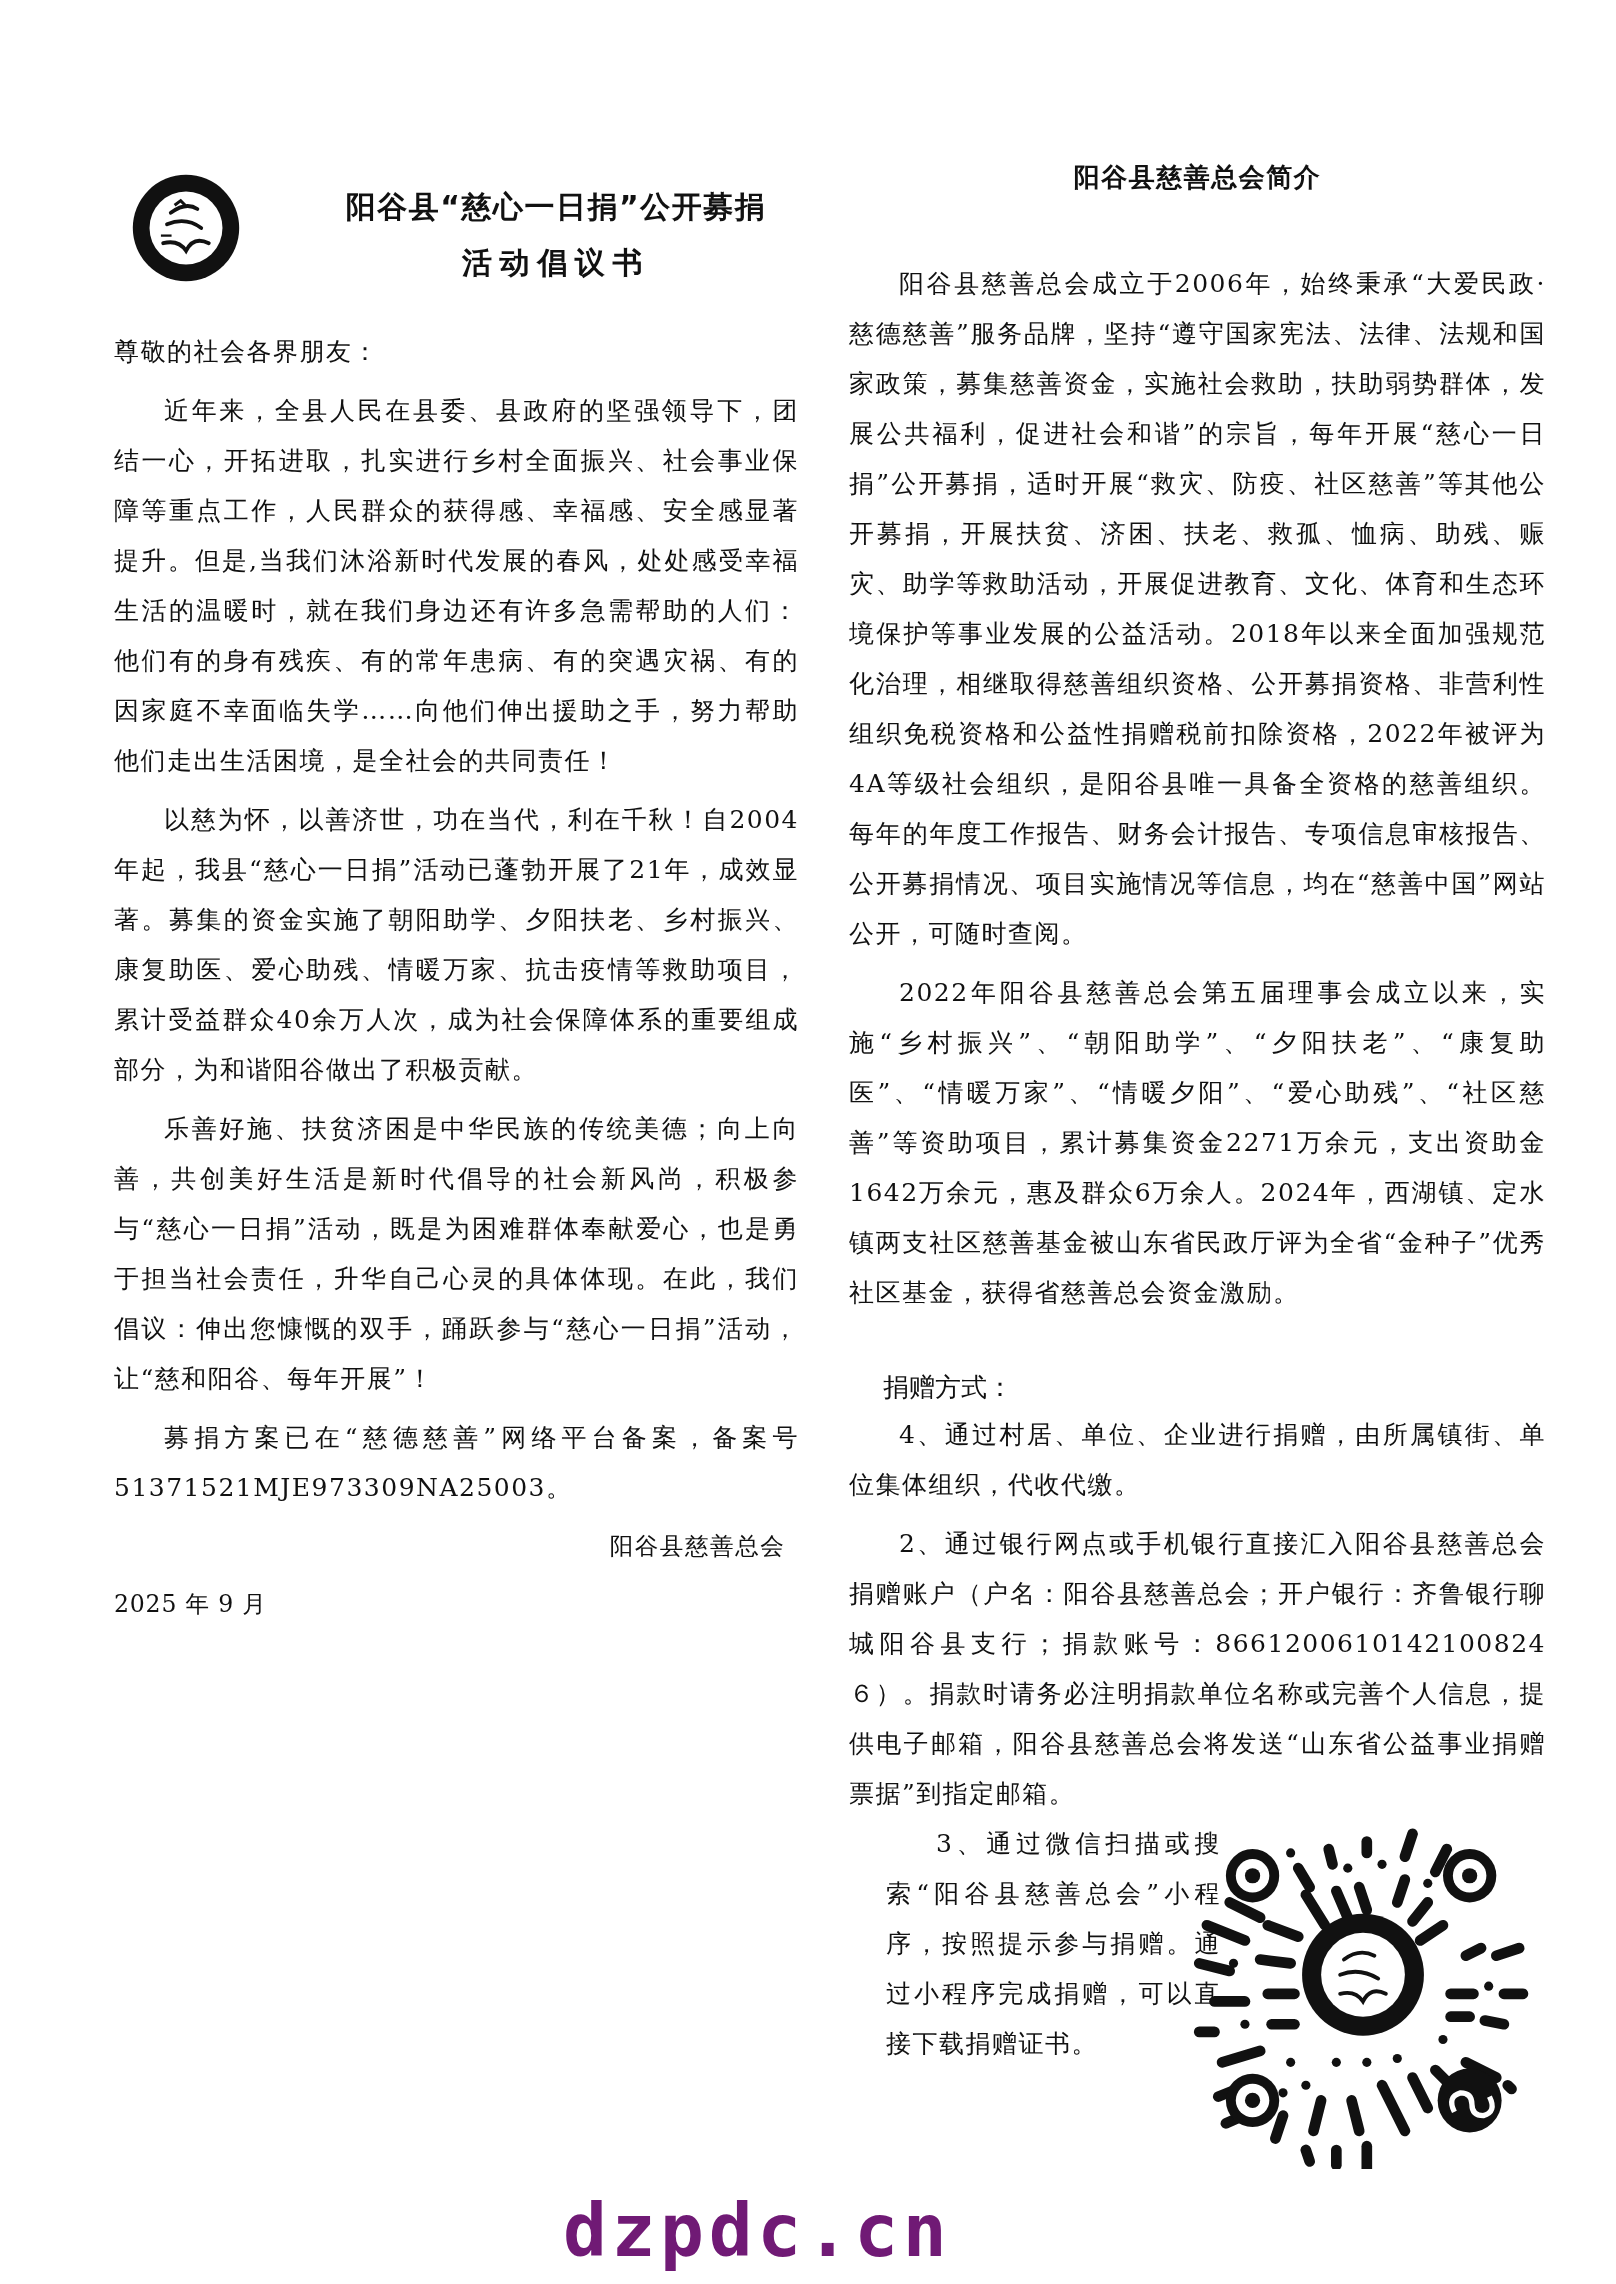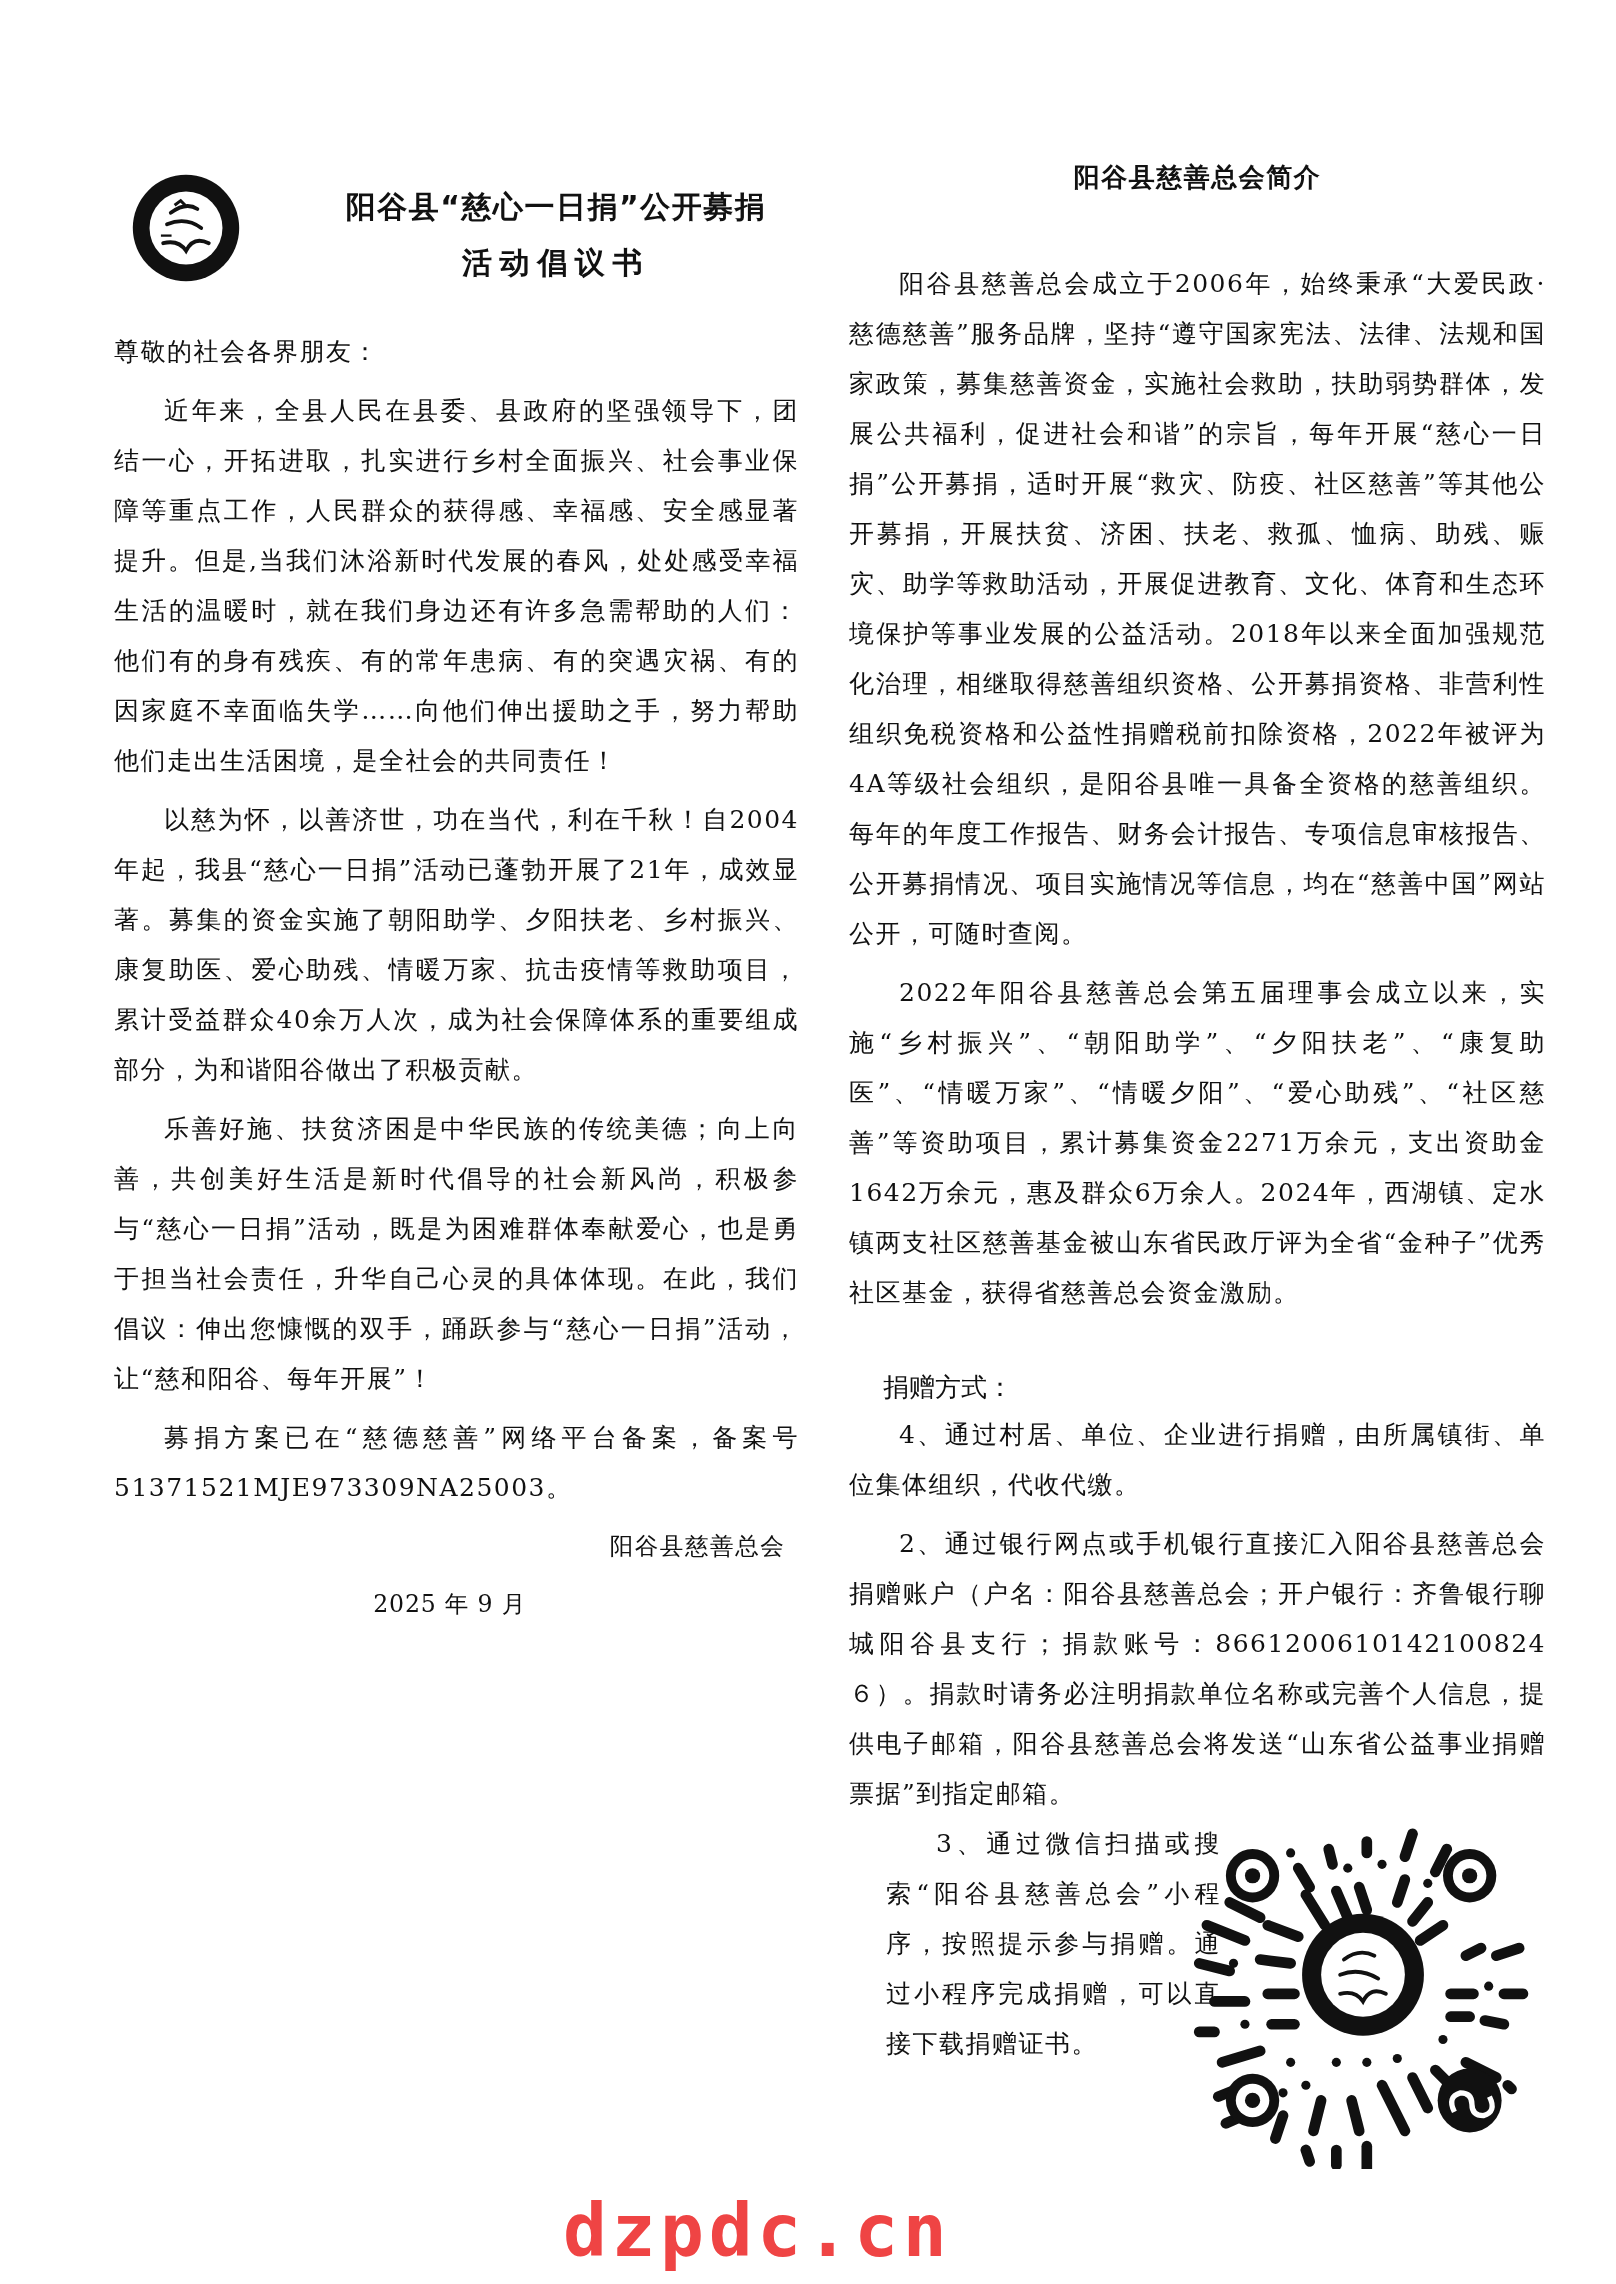--- a/index.html
+++ b/index.html
@@ -30,37 +30,37 @@
 
     .para {
       font-size: 25px; line-height: 50px; text-align: justify;
       margin: 0 0 0 0; letter-spacing: 1.5px;
     }
     .para.indent { text-indent: 2em; }
     .para.gap { margin-top: 9px; }
     .salutation { font-size: 25px; line-height: 50px; margin: 0 0 9px 0; letter-spacing: 1.5px; }
 
     .sign { text-align: right; font-size: 23.6px; line-height: 49px; padding-right: 13.7px; margin-top: 9px; letter-spacing: 1.5px; }
-    .date { text-align: center; font-size: 23.6px; line-height: 49px; padding-right: 13.7px; margin-top: 9px; letter-spacing: 0.8px; }
+    .date { text-align: left; font-size: 23.6px; line-height: 49px; padding-right: 13.7px; margin-top: 9px; letter-spacing: 0.8px; }
 
     .donate-heading {
       font-family: "DejaVu Sans", "Liberation Sans", sans-serif; font-weight: normal;
       font-size: 26px; margin-top: 46px; padding-left: 34px; line-height: 46px;
     }
     .method3-wrap { position: relative; height: 381px; }
     .method3-text { position: absolute; left: 0; top: 0; width: 335px; margin-left: 37px; }
     .qr {
       position: absolute; left: 335px; top: -7.6px; width: 358px; height: 358px;
     }
 
     .watermark {
       position: absolute; left: 563px; top: 2193px;
       font-family: "DejaVu Sans Mono", "Liberation Mono", monospace;
       font-size: 73px; font-weight: bold; letter-spacing: 4.6px; line-height: 76px;
-      color: #ef4444;
+      color: #701a75;
     }
   </style>
 </head>
 <body>
 
 <div class="col-left">
   <div class="header-left">
     <svg class="logo" viewBox="0 0 150 150">
       <circle cx="75" cy="75" r="70" fill="#111"></circle>
       <circle cx="75" cy="75" r="48" fill="#fff"></circle>

